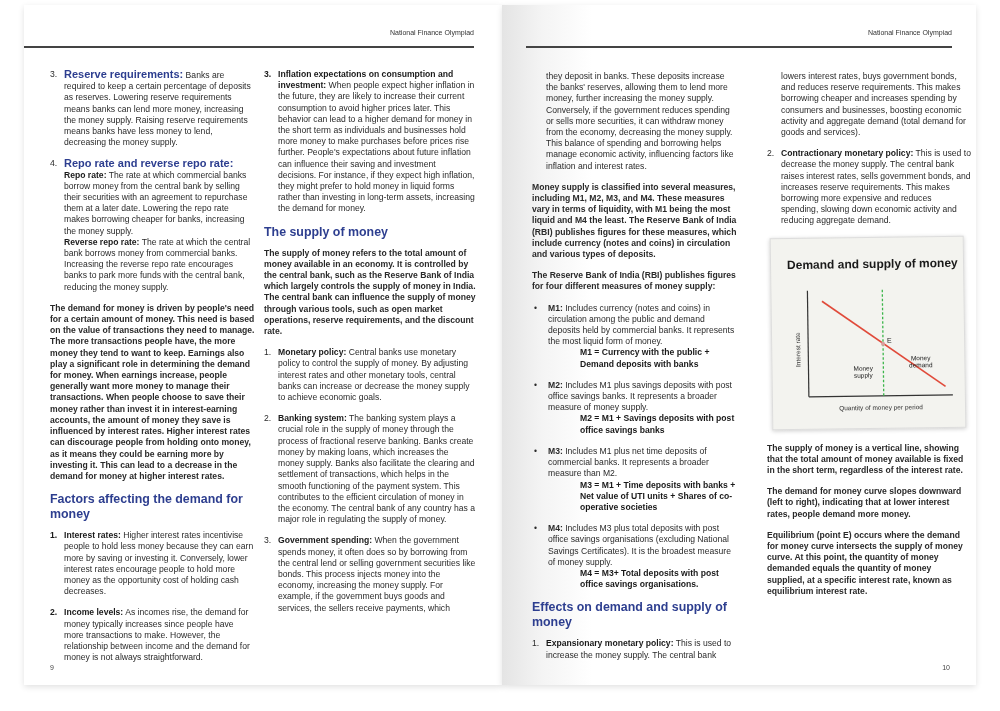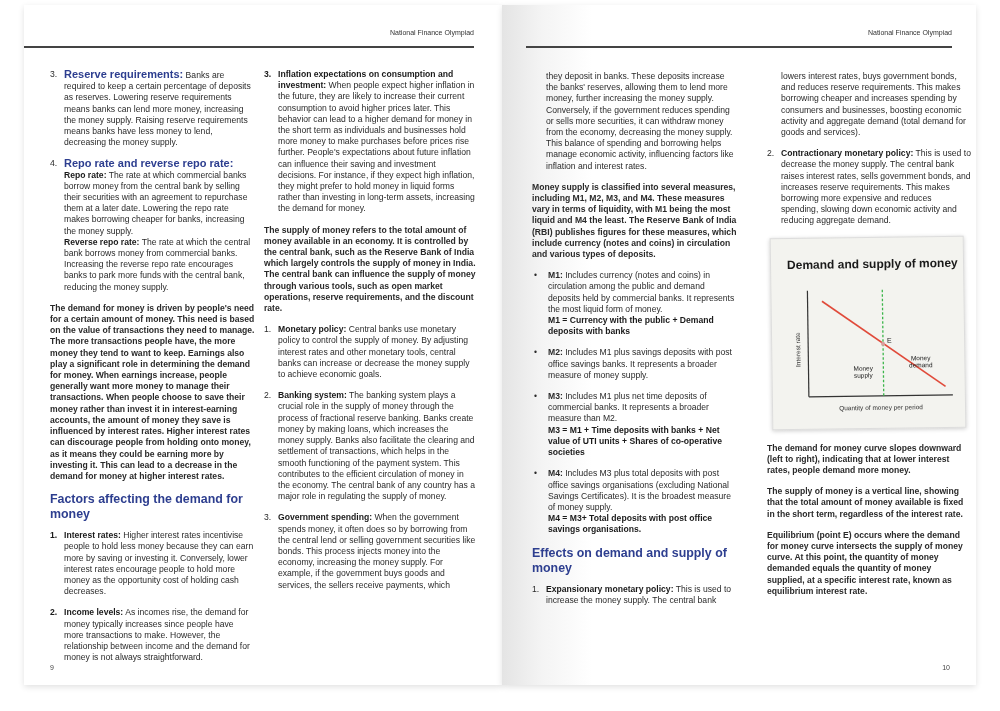--- a/index.html
+++ b/index.html
@@ -42,21 +42,21 @@
     color: #2d3e8f; font-size: 12.4px; line-height: 15px;
     margin: 4px 0 8px 0; font-weight: bold;
   }
   .item { display: flex; margin-bottom: 10px; }
   .item .num { width: 14px; flex: none; }
   .item .body { flex: 1; }
   .item b { font-weight: bold; color: #1a1a1a; }
   .item .lead-blue { color: #2d3e8f; font-weight: bold; font-size: 11px; }
   .bullet { display: flex; margin-bottom: 10px; }
   .bullet .dot { width: 14px; flex: none; padding-left: 2px; }
-  .formula { font-weight: bold; color: #1a1a1a; display: block; }
+  .formula { font-weight: bold; color: #1a1a1a; display: block; margin-left: 32px; }
 
   .chart-card {
     width: 192px; height: 190px; margin: 4px 0 14px 4px;
     background: #f3f3ef; border: 1px solid #ddd;
     box-shadow: 0 1px 4px rgba(0,0,0,0.2);
     transform: rotate(-0.8deg);
     position: relative;
   }
   .chart-card svg { position: absolute; left: 0; top: 0; }
 </style>
@@ -92,20 +92,21 @@
       <b class="num">2.</b>
       <div class="body"><b>Income levels:</b><span> As incomes rise, the demand for money typically increases since people have more transactions to make. However, the relationship between income and the demand for money is not always straightforward.</span></div>
     </div>
   </div>
 
   <div class="col col2">
     <div class="item">
       <b class="num">3.</b>
       <div class="body"><b>Inflation expectations on consumption and investment:</b><span> When people expect higher inflation in the future, they are likely to increase their current consumption to avoid higher prices later. This behavior can lead to a higher demand for money in the short term as individuals and businesses hold more money to make purchases before prices rise further. People's expectations about future inflation can influence their saving and investment decisions. For instance, if they expect high inflation, they might prefer to hold money in liquid forms rather than investing in long-term assets, increasing the demand for money.</span></div>
     </div>
+    <h2>The supply of money</h2>
     <p>The supply of money refers to the total amount of money available in an economy. It is controlled by the central bank, such as the Reserve Bank of India which largely controls the supply of money in India. The central bank can influence the supply of money through various tools, such as open market operations, reserve requirements, and the discount rate.</p>
     <div class="item">
       <span class="num">1.</span>
       <div class="body"><b>Monetary policy:</b><span> Central banks use monetary policy to control the supply of money. By adjusting interest rates and other monetary tools, central banks can increase or decrease the money supply to achieve economic goals.</span></div>
     </div>
     <div class="item">
       <span class="num">2.</span>
       <div class="body"><b>Banking system:</b><span> The banking system plays a crucial role in the supply of money through the process of fractional reserve banking. Banks create money by making loans, which increases the money supply. Banks also facilitate the clearing and settlement of transactions, which helps in the smooth functioning of the payment system. This contributes to the efficient circulation of money in the economy. The central bank of any country has a major role in regulating the supply of money.</span></div>
     </div>
     <div class="item">
@@ -120,28 +121,29 @@
 <div class="page page-right">
   <div class="header-rule"></div>
   <div class="running-header">National Finance Olympiad</div>
 
   <div class="col col1" style="top:66px">
     <div class="item">
       <span class="num"></span>
       <div class="body">they deposit in banks. These deposits increase the banks' reserves, allowing them to lend more money, further increasing the money supply. Conversely, if the government reduces spending or sells more securities, it can withdraw money from the economy, decreasing the money supply. This balance of spending and borrowing helps manage economic activity, influencing factors like inflation and interest rates.</div>
     </div>
     <p>Money supply is classified into several measures, including M1, M2, M3, and M4. These measures vary in terms of liquidity, with M1 being the most liquid and M4 the least. The Reserve Bank of India (RBI) publishes figures for these measures, which include currency (notes and coins) in circulation and various types of deposits.</p>
+    <p>The Reserve Bank of India (RBI) publishes figures for four different measures of money supply:</p>
 
     <div class="bullet">
       <span class="dot">•</span>
       <div class="body"><b>M1:</b><span> Includes currency (notes and coins) in circulation among the public and demand deposits held by commercial banks. It represents the most liquid form of money.</span><span class="formula">M1 = Currency with the public + Demand deposits with banks</span></div>
     </div>
     <div class="bullet">
       <span class="dot">•</span>
-      <div class="body"><b>M2:</b><span> Includes M1 plus savings deposits with post office savings banks. It represents a broader measure of money supply.</span></div>
+      <div class="body"><b>M2:</b><span> Includes M1 plus savings deposits with post office savings banks. It represents a broader measure of money supply.</span><span class="formula">M2 = M1 + Savings deposits with post office savings banks</span></div>
     </div>
     <div class="bullet">
       <span class="dot">•</span>
       <div class="body"><b>M3:</b><span> Includes M1 plus net time deposits of commercial banks. It represents a broader measure than M2.</span><span class="formula">M3 = M1 + Time deposits with banks + Net value of UTI units + Shares of co-operative societies</span></div>
     </div>
     <div class="bullet">
       <span class="dot">•</span>
       <div class="body"><b>M4:</b><span> Includes M3 plus total deposits with post office savings organisations (excluding National Savings Certificates). It is the broadest measure of money supply.</span><span class="formula">M4 = M3+ Total deposits with post office savings organisations.</span></div>
     </div>
 
@@ -175,19 +177,19 @@
           </g>
         <g id="annot-layer">
             <circle cx="110.88" cy="106.06" r="2" fill="#d9a0a0"></circle>
             <text font-size="7" fill="#222" font-family="Liberation Sans, sans-serif" text-anchor="start"><tspan x="114.88" y="105.06">E</tspan></text>
             <text font-size="6.5" fill="#222" font-family="Liberation Sans, sans-serif" text-anchor="middle"><tspan x="148.32" y="123.02000000000001">Money</tspan><tspan x="148.32" y="130.02">demand</tspan></text>
             <text font-size="6.5" fill="#222" font-family="Liberation Sans, sans-serif" text-anchor="middle"><tspan x="90.72" y="132.56">Money</tspan><tspan x="90.72" y="139.56">supply</tspan></text>
           </g>
       </svg>
     </div>
 
+    <p>The supply of money is a vertical line, showing that the total amount of money available is fixed in the short term, regardless of the interest rate.</p>
     <p>The demand for money curve slopes downward (left to right), indicating that at lower interest rates, people demand more money.</p>
-    <p>The supply of money is a vertical line, showing that the total amount of money available is fixed in the short term, regardless of the interest rate.</p>
     <p>Equilibrium (point E) occurs where the demand for money curve intersects the supply of money curve. At this point, the quantity of money demanded equals the quantity of money supplied, at a specific interest rate, known as equilibrium interest rate.</p>
   </div>
 
   <div class="page-number">10</div>
 </div>
 
 </body></html>

